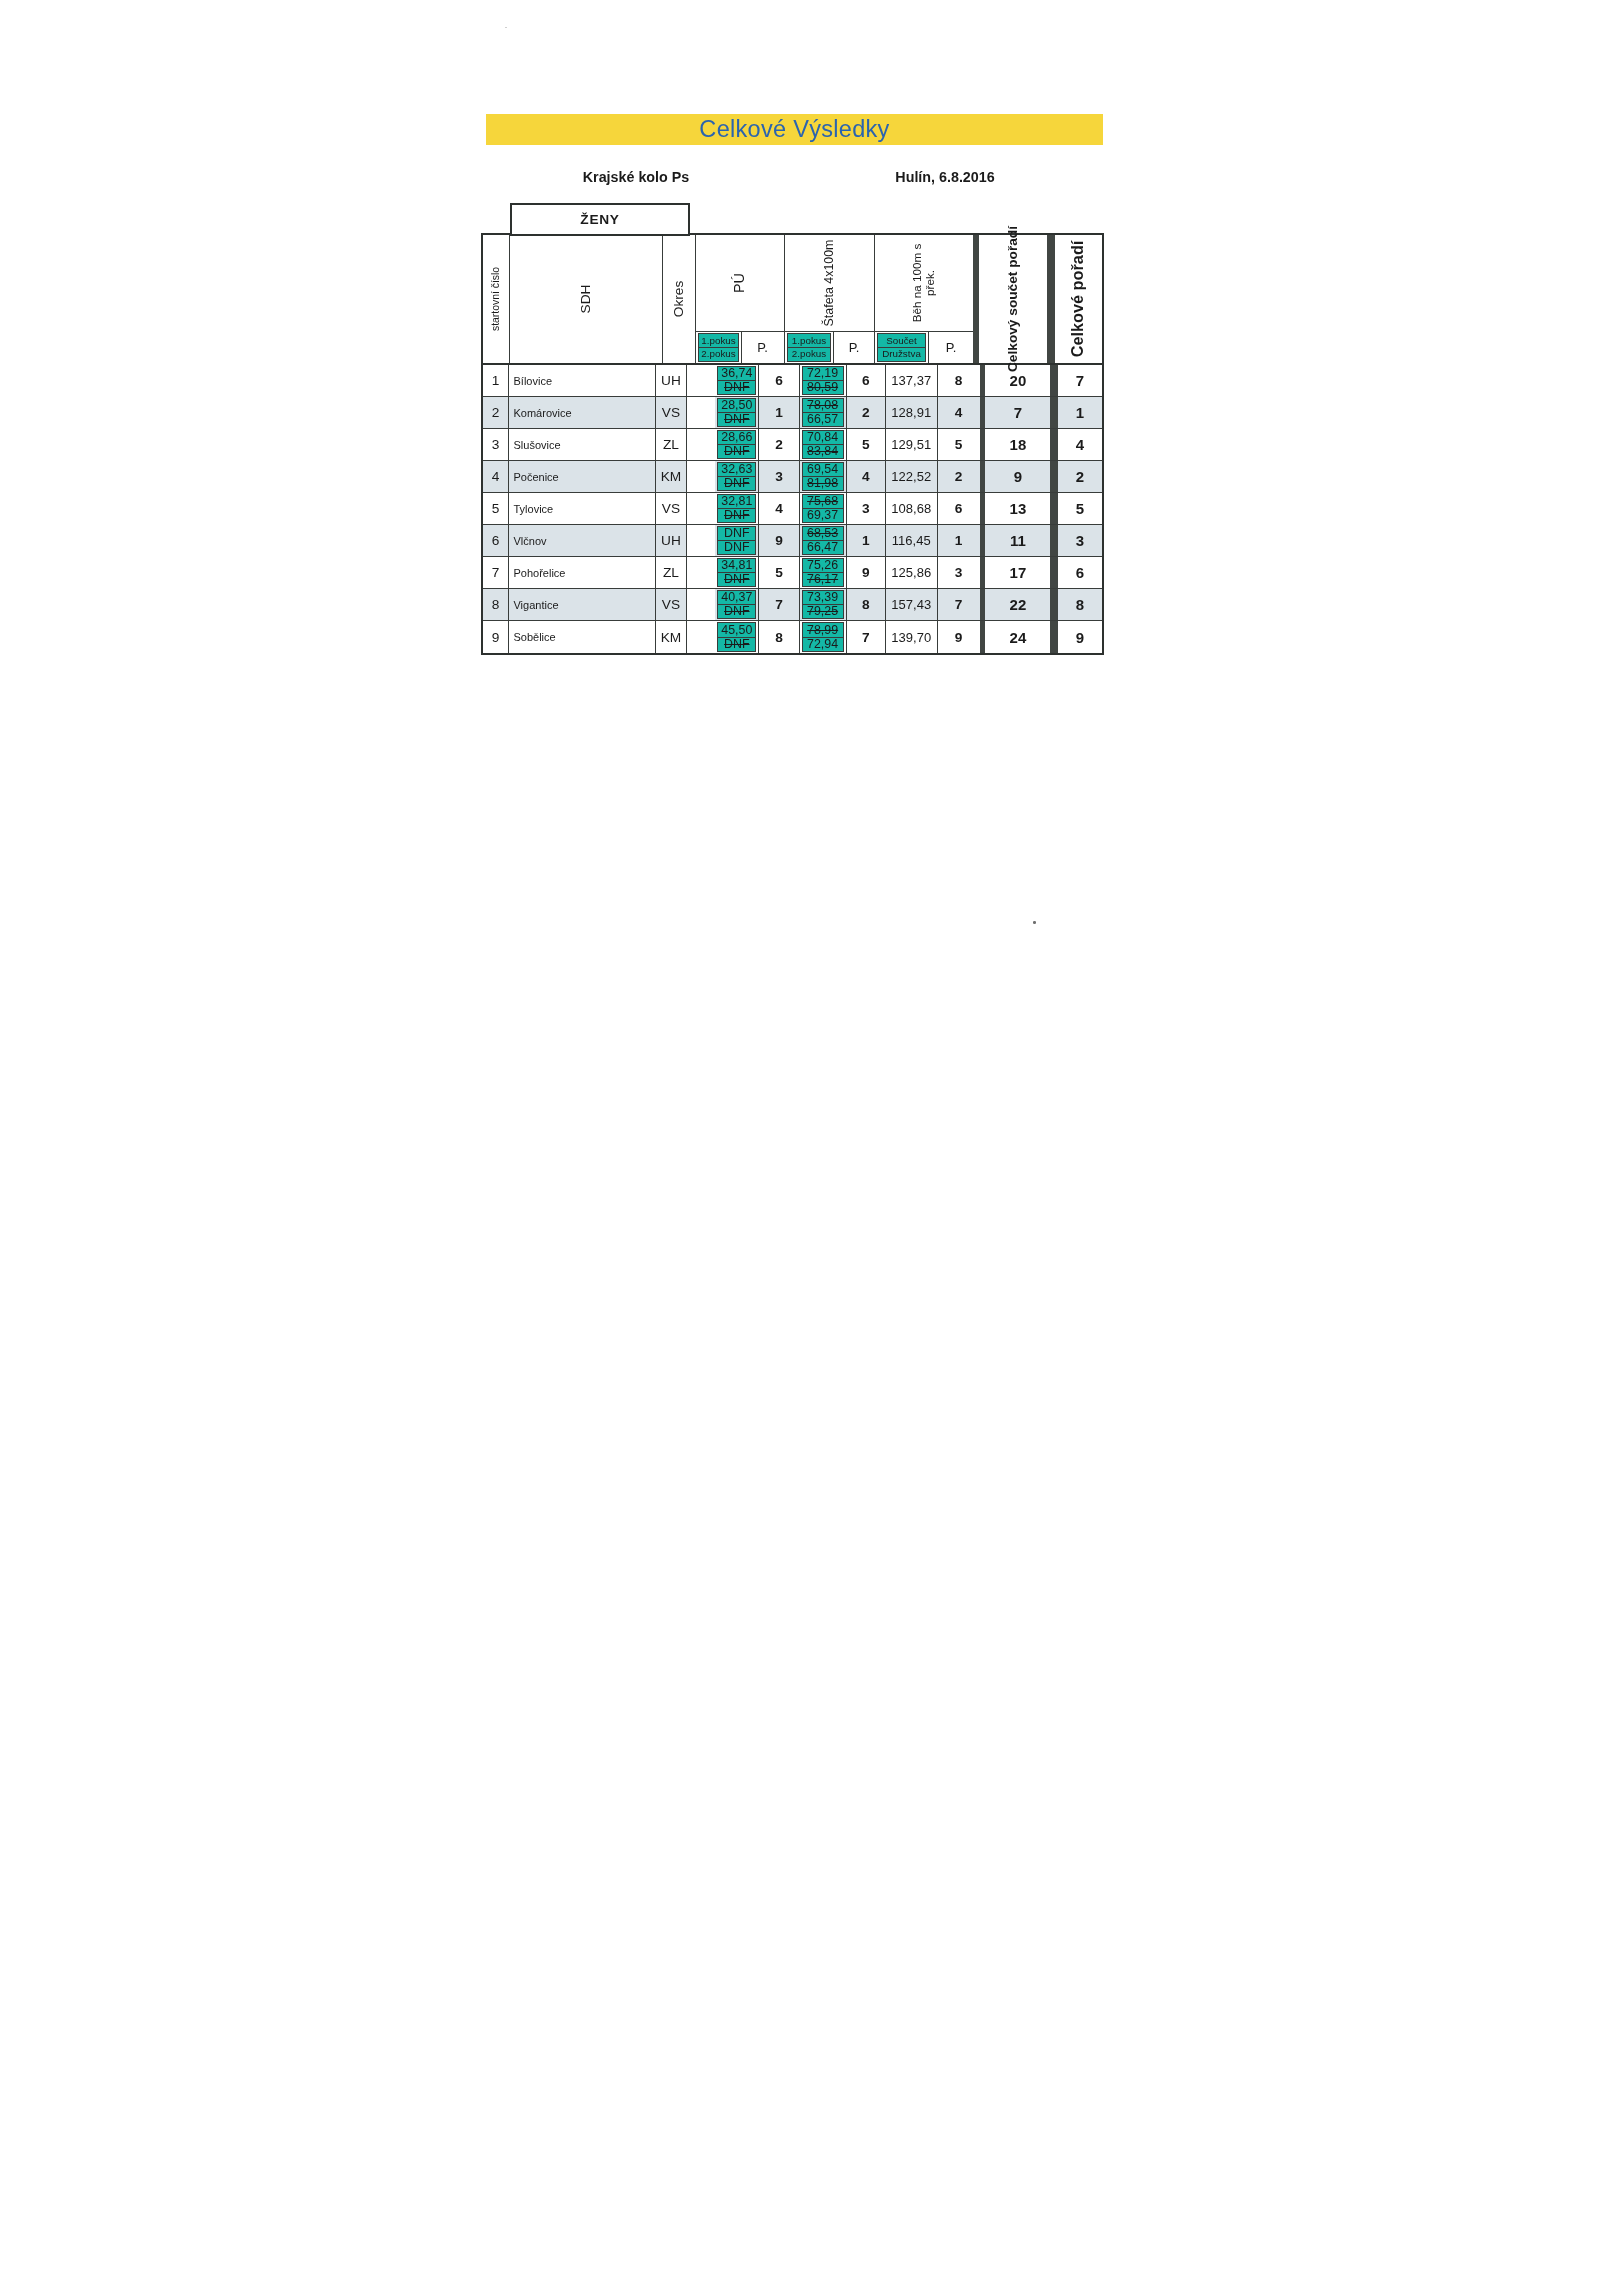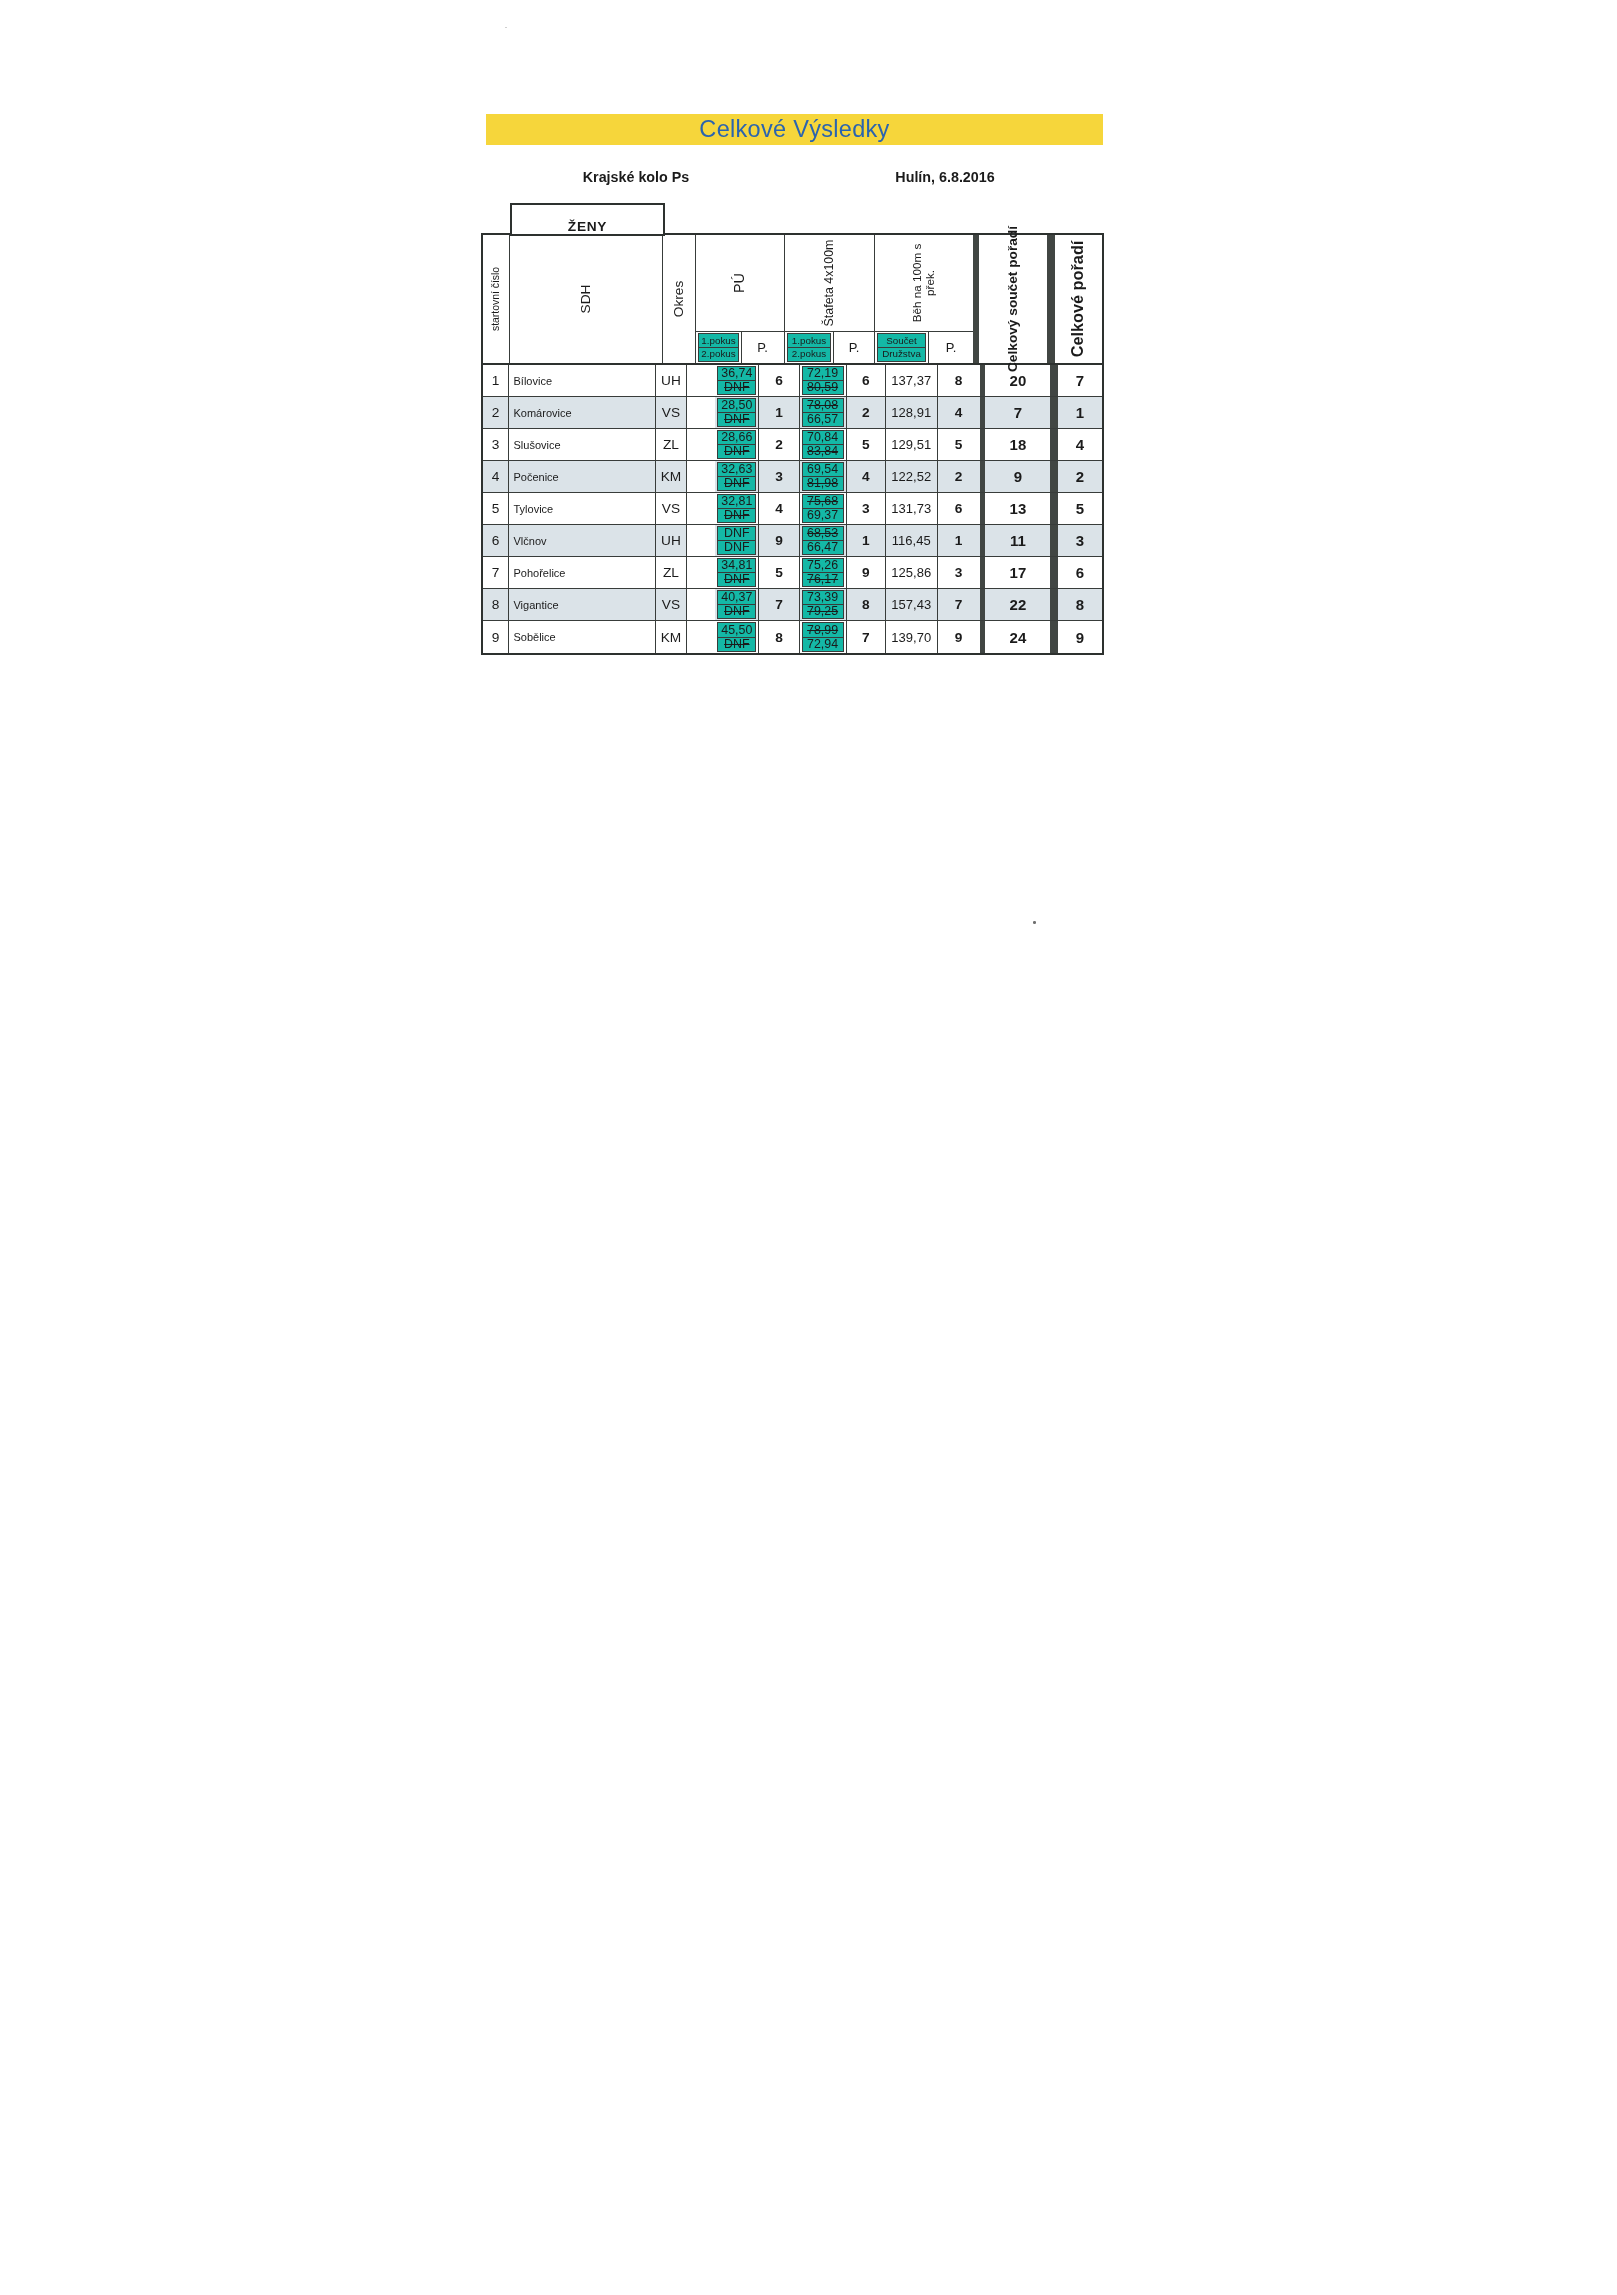--- a/index.html
+++ b/index.html
@@ -32,24 +32,24 @@
     font-size:23.5px;font-weight:normal;letter-spacing:0.3px;
   }
   .subtitle{
     position:absolute;top:168px;height:18px;
     font-size:14.3px;font-weight:bold;text-align:center;line-height:18px;
   }
   .sub-left{left:108px;width:248px;}
   .sub-right{left:417px;width:248px;}
   
   .category-box{
-    position:absolute;left:106px;top:203px;width:155px;height:33px;
+    position:absolute;left:106px;top:203px;width:180px;height:33px;
     border:2.6px solid var(--line-strong);
     box-sizing:border-box;background:#fff;
-    display:flex;align-items:flex-end;justify-content:center;
+    display:flex;align-items:center;justify-content:center;
     font-size:13.7px;font-weight:bold;letter-spacing:0.7px;
     z-index:3;
   }
   
   #table{
     position:absolute;left:77px;top:233px;width:623px;
     border:2.6px solid var(--line-strong);
     box-sizing:border-box;background:#fff;
     z-index:2;
   }
@@ -316,21 +316,21 @@
       </div>
     </div>
     <div class="cell c-pup">4</div>
     <div class="cell c-sta">
       <div class="abox">
         <div class="struck">75,68</div>
         <div>69,37</div>
       </div>
     </div>
     <div class="cell c-stp">3</div>
-    <div class="cell c-runs">131,73</div>
+    <div class="cell c-runs">108,68</div>
     <div class="cell c-runp">6</div>
     <div class="cell c-bar1"></div>
     <div class="cell c-total">13</div>
     <div class="cell c-bar2"></div>
     <div class="cell c-rank">5</div>
   </div>
 
   <div class="trow shaded">
     <div class="cell c-num">6</div>
     <div class="cell c-sdh">Vlčnov</div>

